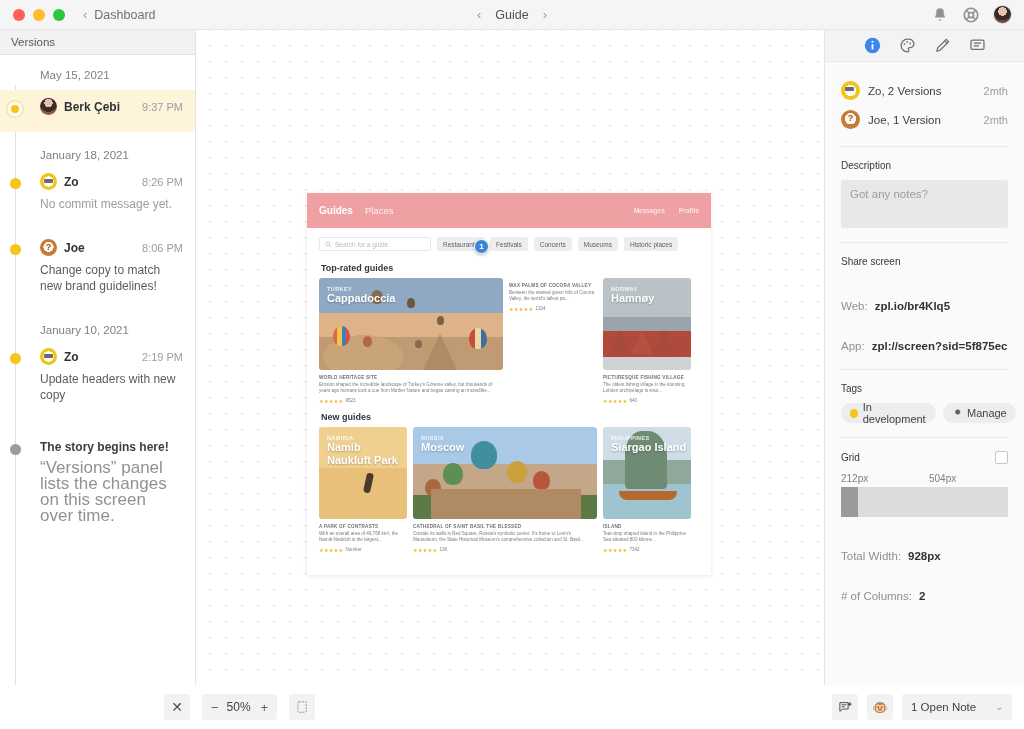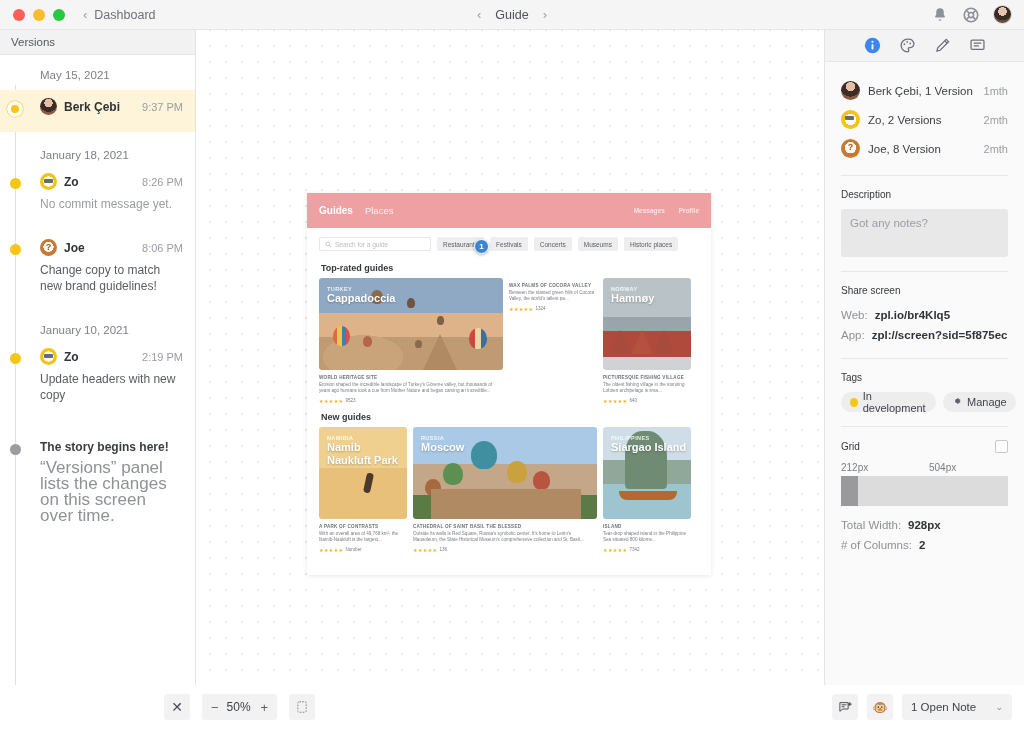--- a/index.html
+++ b/index.html
@@ -168,21 +168,21 @@
   .collab .nm { font-size: 11.5px; color: #3a3e43; }
   .collab .ago { margin-left: auto; font-size: 11px; color: #9a9da2; }
   .hr { height: 1px; background: #e7e7e9; margin: 12px 0 0 0; }
   .sec-h { font-size: 10px; font-weight: 400; color: #34383d; padding: 13px 0 9px 0; }
   .notes-box {
     height: 48px; background: #e8e8e9; border-radius: 3px;
     padding: 8px 9px; font-size: 11.5px; color: #9a9da2;
   }
   .kv { display: flex; gap: 7px; padding: 4px 0; align-items: baseline; }
   .kv .k { font-size: 11.5px; color: #8d9095; }
-  .kv .v { font-size: 11.5px; color: #2f3338; font-weight: 700; white-space: nowrap; overflow: hidden; }
+  .kv .v { font-size: 11.5px; color: #2f3338; font-weight: 700; white-space: nowrap; overflow: hidden; margin-top: 20px; }
   .tagrow { display: flex; gap: 7px; align-items: center; }
   .tag {
     height: 20px; border-radius: 10px; background: #ededee; display: flex;
     align-items: center; gap: 5px; padding: 0 9px; font-size: 11px; color: #41454a;
   }
   .tag .swatch { width: 9px; height: 9px; border-radius: 50%; background: #f5c518; }
   .grid-h { display: flex; align-items: center; padding: 13px 0 9px 0; }
   .grid-h .sec-h { padding: 0; }
   .cbox { margin-left: auto; width: 13px; height: 13px; border: 1px solid #c7c7ca; border-radius: 2px; background: #fff; }
   .gmeas { display: flex; font-size: 10px; color: #7d8085; padding-bottom: 3px; }
@@ -494,32 +494,27 @@
           <svg viewBox="0 0 20 20" width="17" height="17" fill="none" stroke="#6d7176" stroke-width="1.5">
               <rect x="2.4" y="3.6" width="15.2" height="11" rx="1.4"></rect>
               <path d="M5.6 7.2h8.8M5.6 10.4h6"></path>
             </svg>
         </span>
       </div>
 
       <div class="insp-body">
 
         <div class="collab">
-          <span class="ava berk"></span>
-          <span class="nm">Berk Çebi, 1 Version</span>
-          <span class="ago">1mth</span>
-        </div>
-        <div class="collab">
           <span class="ava zo"></span>
           <span class="nm">Zo, 2 Versions</span>
           <span class="ago">2mth</span>
         </div>
         <div class="collab">
           <span class="ava joe"></span>
-          <span class="nm">Joe, 8 Version</span>
+          <span class="nm">Joe, 1 Version</span>
           <span class="ago">2mth</span>
         </div>
 
         <div class="hr"></div>
 
         <div class="sec-h">Description</div>
         <div class="notes-box">Got any notes?</div>
 
         <div class="hr" style="margin-top:14px;"></div>
 

